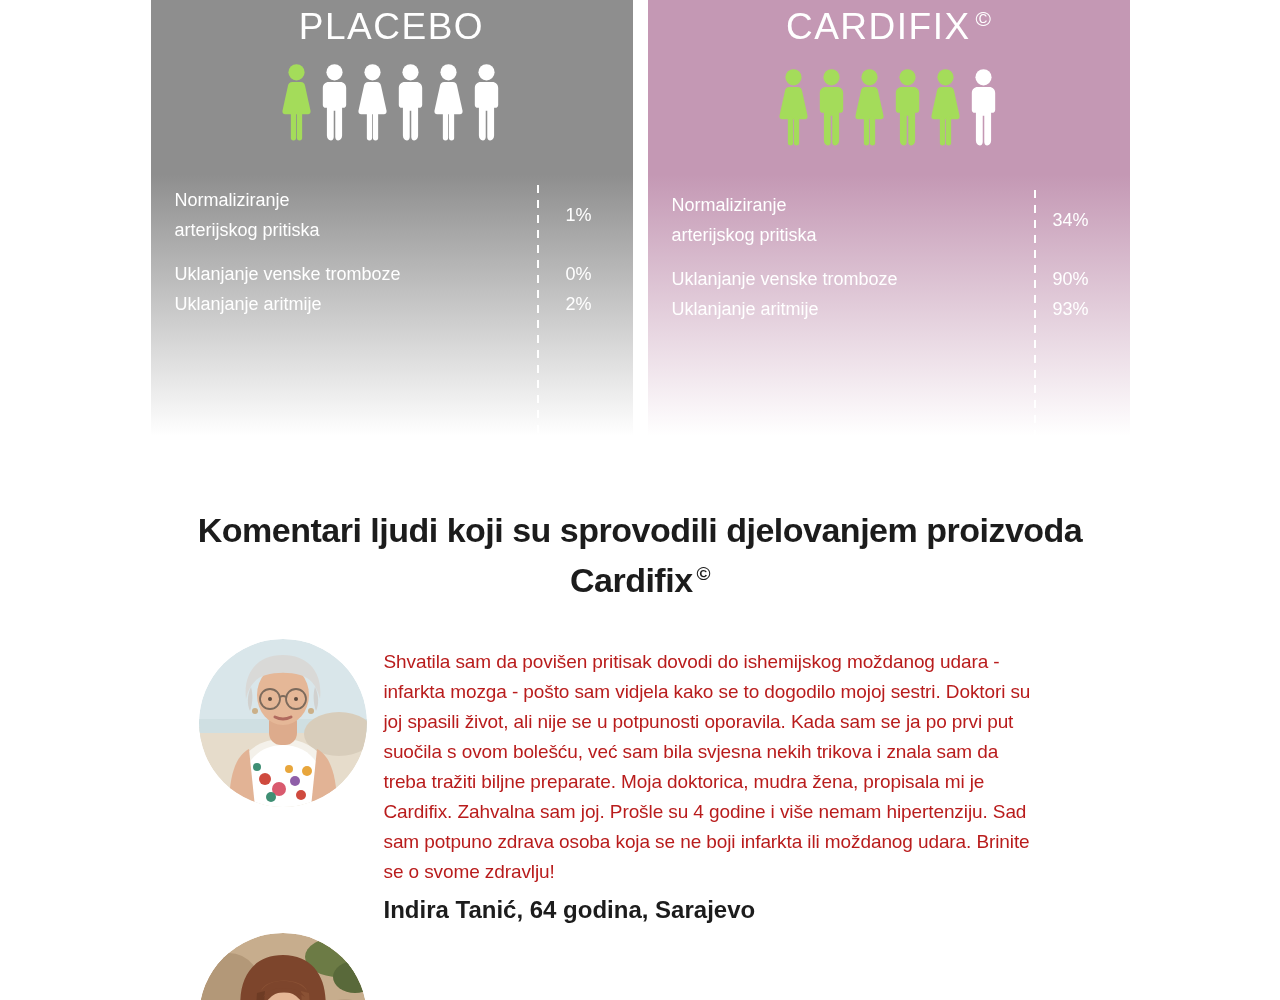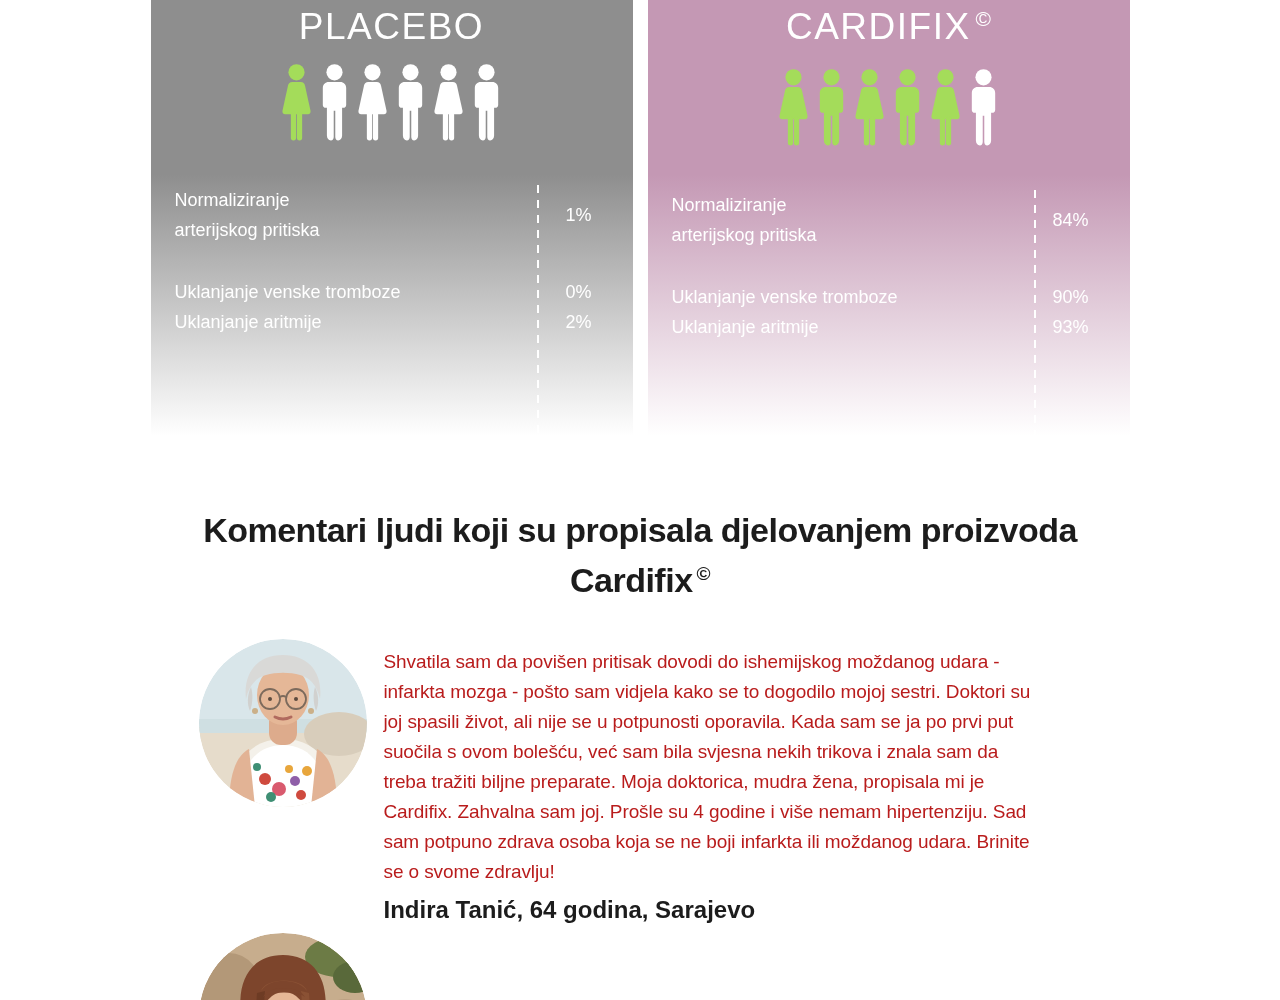--- a/index.html
+++ b/index.html
@@ -20,21 +20,21 @@
   .people{display:flex;justify-content:center;gap:1px;margin-top:13px;height:82px;}
   .person{width:37px;height:82px;color:#fff;}
   .person svg{width:100%;height:100%;display:block;}
   .stats{position:relative;margin-top:41px;height:251px;box-sizing:border-box;padding-left:24px;}
   .divider{position:absolute;left:386px;top:0;bottom:0;width:2px;
            background:repeating-linear-gradient(to bottom,#ffffff 0 8px,transparent 8px 15px);}
   .stat-row{display:flex;align-items:center;color:#ffffff;font-size:18px;line-height:30px;}
   .stat-row .label{flex:1;}
   .stat-row .label span{display:block;}
   .stat-row .value{width:97px;box-sizing:border-box;padding-right:41px;text-align:right;font-size:18px;}
-  .stat-row.mb1{margin-bottom:32px;}
+  .stat-row.mb1{margin-bottom:14px;}
   .stat-row.mb2{}
 
   
   .section-heading{margin-top:69px;text-align:center;font-size:34px;line-height:50px;
                    font-weight:700;color:#1c1c1c;letter-spacing:-0.5px;}
   .section-heading .sup{font-size:19px;position:relative;top:-12px;margin-left:4px;}
 
   
   .testimonial{display:flex;align-items:flex-start;}
   .t1{margin-top:4px;}
@@ -163,42 +163,42 @@
             </svg>
           </span>
       </div>
       <div class="stats">
         <div class="divider"></div>
         <div class="stat-row mb1">
           <div class="label">
             <span>Normaliziranje</span>
             <span>arterijskog pritiska</span>
           </div>
-          <div class="value">84%</div>
+          <div class="value">34%</div>
         </div>
         <div class="stat-row mb2">
           <div class="label">
             <span>Uklanjanje venske tromboze</span>
             <span></span>
           </div>
           <div class="value">90%</div>
         </div>
         <div class="stat-row">
           <div class="label">
             <span>Uklanjanje aritmije</span>
             <span></span>
           </div>
           <div class="value">93%</div>
         </div>
       </div>
     </div>
   </div>
 
   <h2 class="section-heading">
-    <span style="display:block">Komentari ljudi koji su propisala djelovanjem proizvoda</span>
+    <span style="display:block">Komentari ljudi koji su sprovodili djelovanjem proizvoda</span>
     <span style="display:block"><span>Cardifix</span><span class="sup">©</span></span>
   </h2>
 
   <div class="testimonial t1">
     <div class="avatar">
       <svg viewBox="0 0 168 168">
         <defs>
             <clipPath id="av1clip">
               <circle cx="84" cy="84" r="84"></circle>
             </clipPath>

